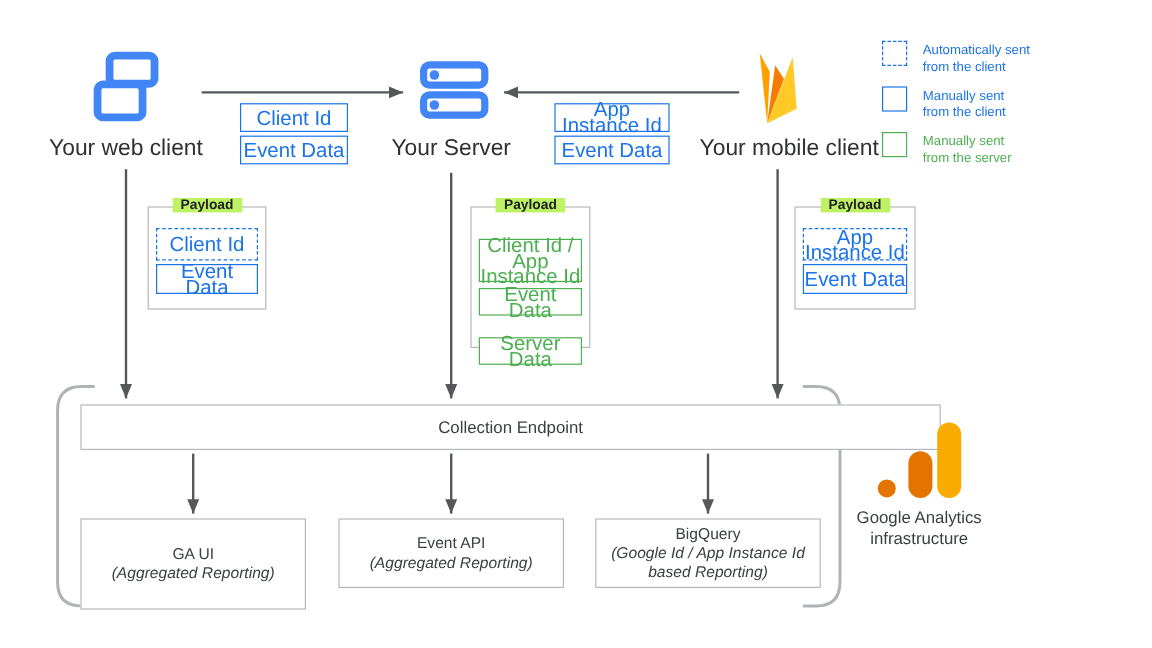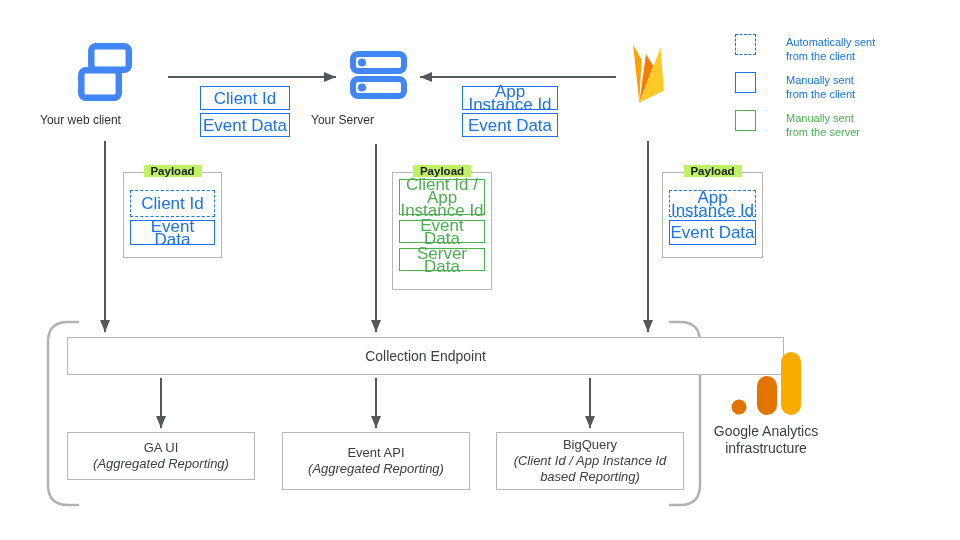--- a/index.html
+++ b/index.html
@@ -3,21 +3,21 @@
 <meta charset="utf-8">
 <style>
   html,body { margin:0; padding:0; background:#fff; }
   .stage {
     position:relative; width:960px; height:540px; background:#ffffff;
     font-family:"Liberation Sans", sans-serif; overflow:hidden;
   }
   .abs { position:absolute; }
   svg { display:block; }
 
-  .node-label { font-size:12px; color:#303134; white-space:nowrap; }
+  .node-label { font-size:19px; color:#303134; text-align:center; white-space:nowrap; }
 
   .tag {
     position:absolute; display:flex; flex-direction:column; align-items:center; justify-content:center;
     text-align:center; background:#fff; font-size:17px; line-height:13px; box-sizing:border-box;
   }
   .tag.blue        { border:1.5px solid #1a73e8; color:#1a73e8; }
   .tag.blue-dashed { border:1.5px dashed #1a73e8; color:#1a73e8; }
   .tag.green       { border:1.5px solid #4caf50; color:#4caf50; }
 
   .payload {
@@ -31,21 +31,21 @@
   }
 
   .bigbox {
     position:absolute; border:1px solid #b5b8bb; background:#fff; box-sizing:border-box;
     display:flex; flex-direction:column; align-items:center; justify-content:center;
     font-size:13px; color:#3c4043; text-align:center; line-height:16px;
   }
   .bigbox .sub { font-style:italic; }
   .endpoint-label { font-size:14px; color:#3c4043; }
 
-  .legend-item { position:absolute; display:flex; gap:30px; align-items:flex-start; }
+  .legend-item { position:absolute; display:flex; gap:13px; align-items:flex-start; }
   .legend-swatch { width:21px; height:21px; background:#fff; box-sizing:border-box; flex:none; }
   .legend-swatch.blue-dashed { border:1.5px dashed #1a73e8; }
   .legend-swatch.blue-solid  { border:1.5px solid #1a73e8; }
   .legend-swatch.green-solid { border:1.5px solid #4caf50; }
   .legend-text { font-size:11px; line-height:13.5px; margin-top:2px; }
   .legend-text.blue  { color:#1a73e8; }
   .legend-text.green { color:#4caf50; }
 
   .caption { font-size:14px; line-height:17px; color:#3c4043; text-align:center; }
 </style>
@@ -84,20 +84,21 @@
     <rect x="5" y="30" width="51" height="17" rx="5" fill="#fff" stroke="#4285f4" stroke-width="6"></rect>
     <circle cx="14" cy="38.5" r="4" fill="#4285f4"></circle>
   </svg>
   <div class="abs node-label" style="left:311px;top:113px;width:130px">Your Server</div>
 
   <svg class="abs" style="left:618px;top:40px" width="56" height="66" viewBox="0 0 56 66">
     <polygon points="21.3,62.7 15.1,4.4 23.5,19.8" fill="#FFA000"></polygon>
     <polygon points="21.3,62.7 28,14.3 35.3,25.9" fill="#F57C00"></polygon>
     <polygon points="21.3,62.7 42.6,7.7 45.9,50.6" fill="#FFCA28"></polygon>
   </svg>
+  <div class="abs node-label" style="left:583px;top:113px;width:130px">Your mobile client</div>
 
   <div class="tag blue" style="left:200px;top:86px;width:90px;height:24px">Client Id</div>
   <div class="tag blue" style="left:200px;top:113px;width:90px;height:24px">Event Data</div>
 
   <div class="tag blue" style="left:462px;top:86px;width:96px;height:24px">App Instance Id</div>
   <div class="tag blue" style="left:462px;top:113px;width:96px;height:24px">Event Data</div>
 
   <div class="legend-item" style="left:735px;top:34px">
     <div class="legend-swatch blue-dashed"></div>
     <div class="legend-text blue">
@@ -121,50 +122,50 @@
   </div>
 
   <div class="payload" style="left:123px;top:172px;width:99px;height:86px">
     <div class="payload-legend">Payload</div>
     <div class="tag blue-dashed ptag" style="margin-top:17px;height:27px">Client Id</div>
     <div class="tag blue ptag" style="margin-top:3px;height:25px">Event Data</div>
   </div>
 
   <div class="payload" style="left:392px;top:172px;width:100px;height:118px">
     <div class="payload-legend">Payload</div>
-    <div class="tag green ptag" style="margin-top:6px;height:36px">
+    <div class="tag green ptag" style="margin-top:26px;height:36px">
       <div>Client Id /</div>
       <div>App Instance Id</div>
     </div>
     <div class="tag green ptag" style="margin-top:5px;height:23px">Event Data</div>
-    <div class="tag green ptag" style="margin-top:5px;height:23px">Server Data</div>
+    <div class="tag green ptag" style="margin-top:18px;height:23px">Server Data</div>
   </div>
 
   <div class="payload" style="left:662px;top:172px;width:101px;height:86px">
     <div class="payload-legend">Payload</div>
     <div class="tag blue-dashed ptag" style="margin-top:17px;height:27px">App Instance Id</div>
     <div class="tag blue ptag" style="margin-top:3px;height:25px">Event Data</div>
   </div>
 
   <div class="bigbox" style="left:67px;top:337px;width:717px;height:38px">
     <div class="endpoint-label">Collection Endpoint</div>
   </div>
 
-  <div class="bigbox" style="left:67px;top:432px;width:188px;height:48px">
+  <div class="bigbox" style="left:67px;top:432px;width:188px;height:76px">
     <div>GA UI</div>
     <div class="sub">(Aggregated Reporting)</div>
   </div>
   <div class="bigbox" style="left:282px;top:432px;width:188px;height:58px">
     <div>Event API</div>
     <div class="sub">(Aggregated Reporting)</div>
   </div>
   <div class="bigbox" style="left:496px;top:432px;width:188px;height:58px">
     <div>BigQuery</div>
     <div class="sub">
-      <div>(Client Id / App Instance Id</div>
+      <div>(Google Id / App Instance Id</div>
       <div>based Reporting)</div>
     </div>
   </div>
 
   <svg class="abs" style="left:728px;top:348px" width="74" height="70" viewBox="0 0 74 70">
     <circle cx="11" cy="59" r="7.5" fill="#E37400"></circle>
     <rect x="29" y="28" width="20" height="39" rx="10" fill="#E37400"></rect>
     <rect x="53" y="4" width="20" height="63" rx="10" fill="#F9AB00"></rect>
   </svg>
   <div class="abs caption" style="left:688px;top:423px;width:156px">

